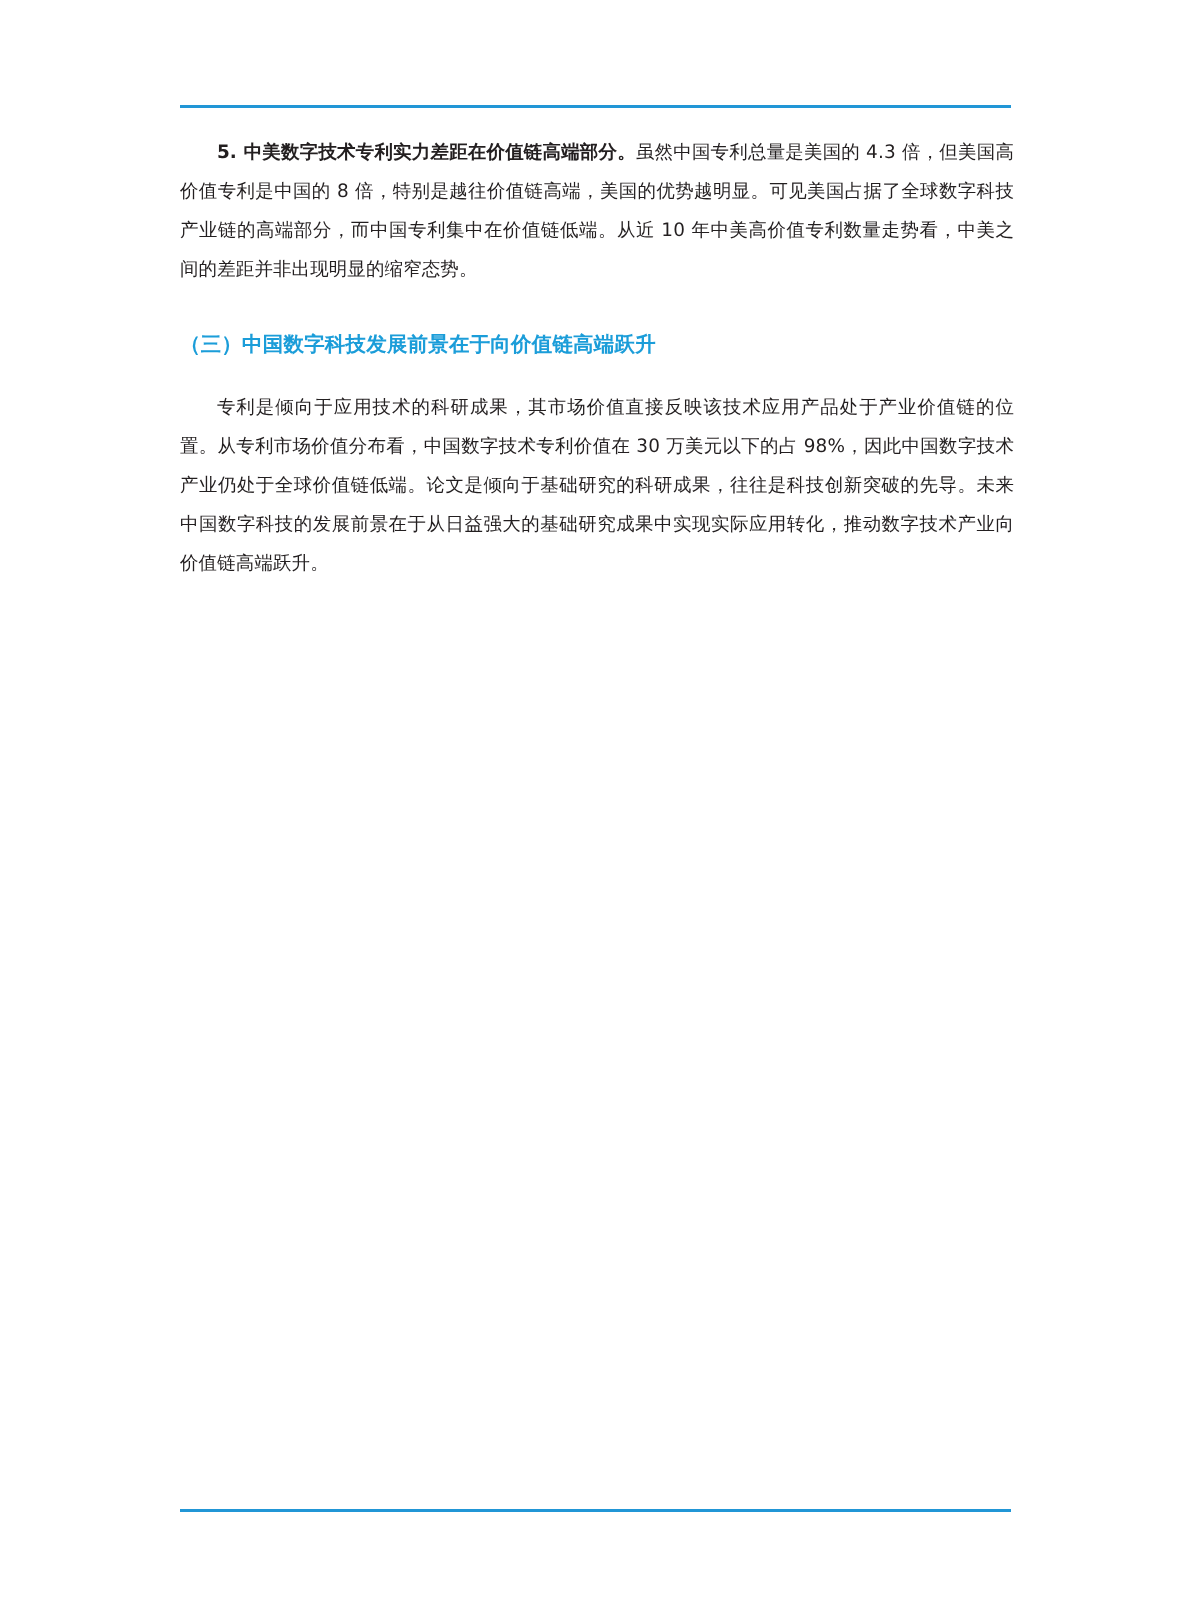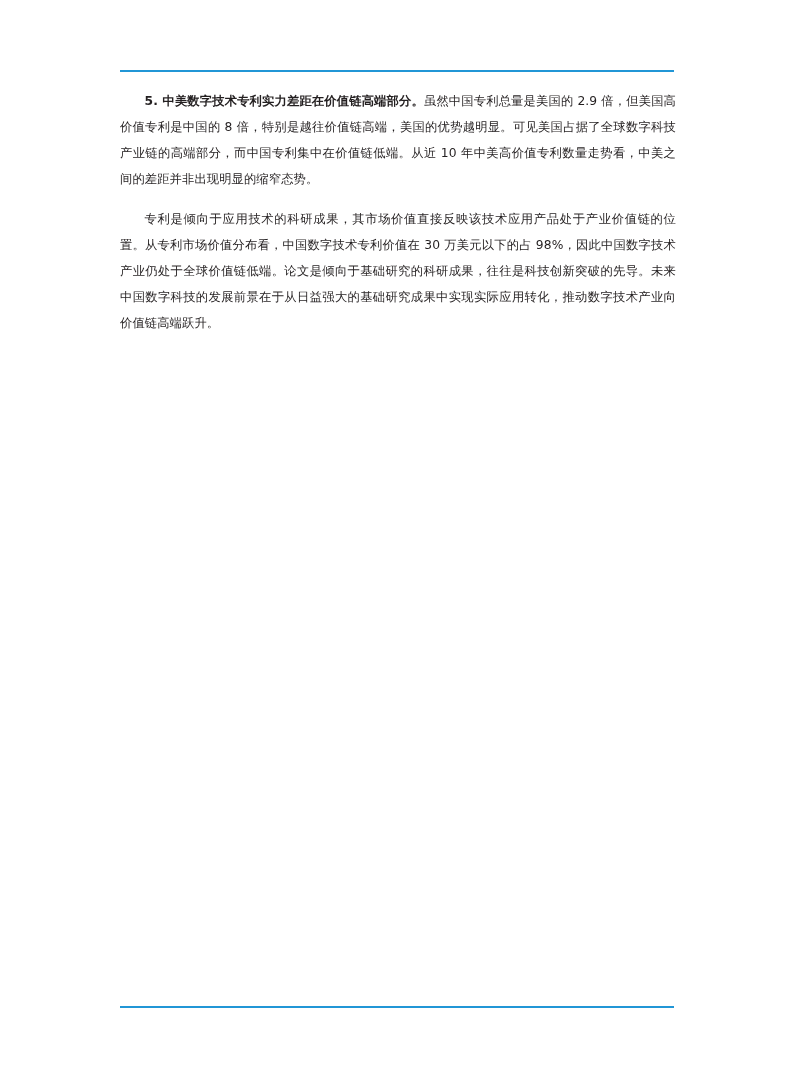--- a/index.html
+++ b/index.html
@@ -63,23 +63,24 @@
 </style>
 </head>
 <body>
 
 <div class="page">
 
   <div class="rule rule-top"></div>
 
   <div class="content">
 
-    <p class="body"><span class="lead">5. 中美数字技术专利实力差距在价值链高端部分。</span><span>虽然中国专利总量是美国的 2.9 倍，但美国高价值专利是中国的 8 倍，特别是越往价值链高端，美国的优势越明显。可见美国占据了全球数字科技产业链的高端部分，而中国专利集中在价值链低端。从近 10 年中美高价值专利数量走势看，中美之间的差距并非出现明显的缩窄态势。</span></p>
+    <p class="body"><span class="lead">5. 中美数字技术专利实力差距在价值链高端部分。</span><span>虽然中国专利总量是美国的 4.3 倍，但美国高价值专利是中国的 8 倍，特别是越往价值链高端，美国的优势越明显。可见美国占据了全球数字科技产业链的高端部分，而中国专利集中在价值链低端。从近 10 年中美高价值专利数量走势看，中美之间的差距并非出现明显的缩窄态势。</span></p>
 
 
+    <h2 class="section-heading">（三）中国数字科技发展前景在于向价值链高端跃升</h2>
 
     <p class="body"><span>专利是倾向于应用技术的科研成果，其市场价值直接反映该技术应用产品处于产业价值链的位置。从专利市场价值分布看，中国数字技术专利价值在 30 万美元以下的占 98%，因此中国数字技术产业仍处于全球价值链低端。论文是倾向于基础研究的科研成果，往往是科技创新突破的先导。未来中国数字科技的发展前景在于从日益强大的基础研究成果中实现实际应用转化，推动数字技术产业向价值链高端跃升。</span></p>
 
   </div>
 
   <div class="rule rule-bottom"></div>
 
 </div>
 
 </body></html>

